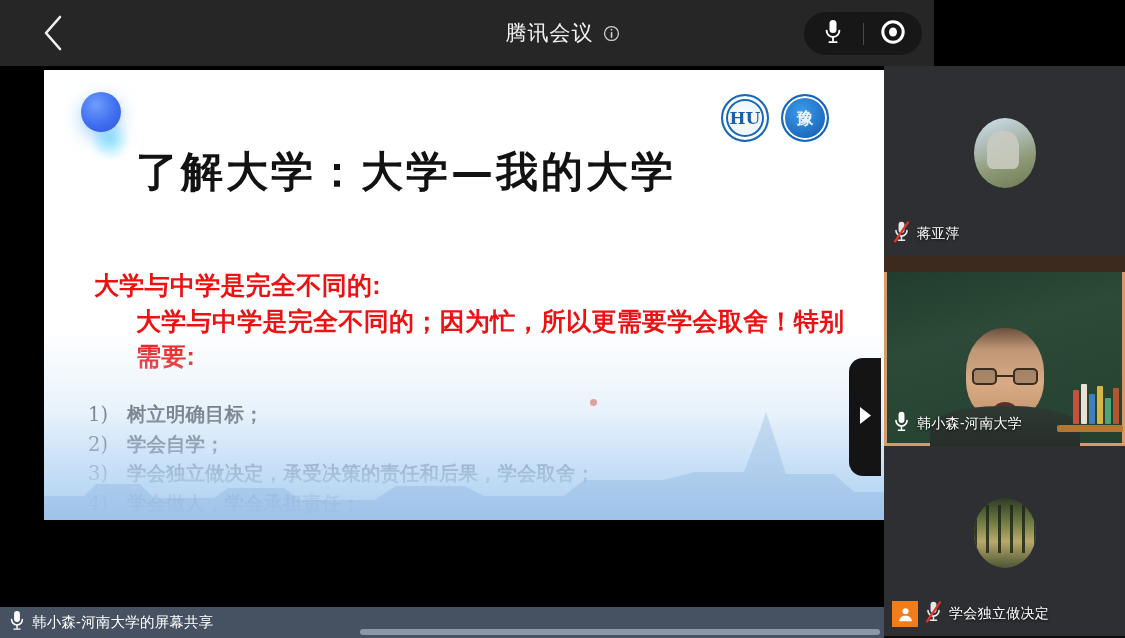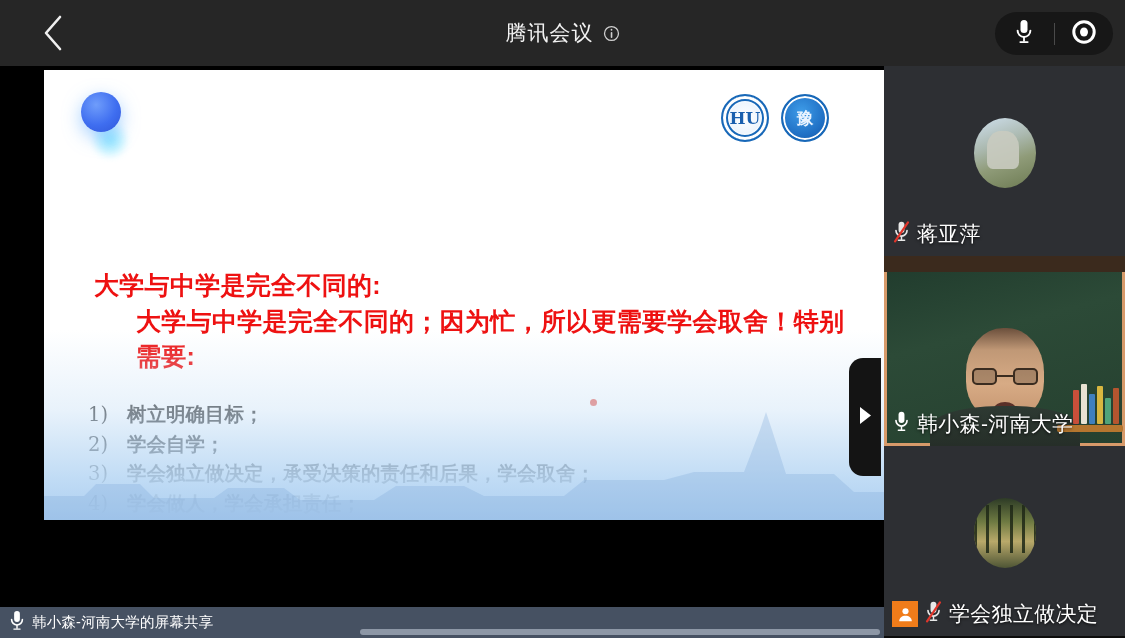--- a/index.html
+++ b/index.html
@@ -6,21 +6,21 @@
   html, body {
     width: 1125px; height: 638px;
     background: #000;
     font-family: "Liberation Sans", "DejaVu Sans", sans-serif;
     overflow: hidden;
   }
   #app { position: relative; width: 1125px; height: 638px; background: #000; }
 
   
   .topbar {
-    position: absolute; left: 0; top: 0; width: 1125px; height: 66px;
+    position: absolute; left: 0; top: 0; width: 934px; height: 66px;
     background: #262626;
     display: flex; align-items: center;
   }
   .back-btn {
     position: absolute; left: 30px; top: 10px;
     width: 46px; height: 46px;
     display: flex; align-items: center; justify-content: center;
     cursor: pointer;
   }
   .back-btn svg { display: block; }
@@ -223,21 +223,21 @@
   .shelf {
     position: absolute; right: 2px; bottom: 14px; width: 66px; height: 7px;
     background: #b5762f; border-radius: 2px;
   }
   .tile-label {
     position: absolute; left: 8px; bottom: 8px;
     display: flex; align-items: center; gap: 6px;
     z-index: 3;
   }
   .tile-name {
-    color: #ffffff; font-size: 21px; letter-spacing: .3px;
+    color: #ffffff; font-size: 14px; letter-spacing: .3px;
     text-shadow: 0 1px 3px rgba(0,0,0,.85);
   }
   .host-badge {
     width: 26px; height: 26px; background: #f07c1a;
     display: flex; align-items: center; justify-content: center;
     flex: none;
   }
 
   
   .bottombar {
@@ -316,20 +316,21 @@
 
       <div class="logos">
         <div class="logo-circ logo-a">
           <span class="logo-inner">HU</span>
         </div>
         <div class="logo-circ logo-b">
           <span class="logo-inner">豫</span>
         </div>
       </div>
 
+      <div class="slide-title">了解大学：大学—我的大学</div>
 
       <div class="slide-body">
         <div class="body-line">大学与中学是完全不同的:</div>
         <div class="body-line body-indent">大学与中学是完全不同的；因为忙，所以更需要学会取舍！特别需要:</div>
       </div>
 
       <div class="red-dot"></div>
 
       <div class="slide-list">
         <div class="li-row">

